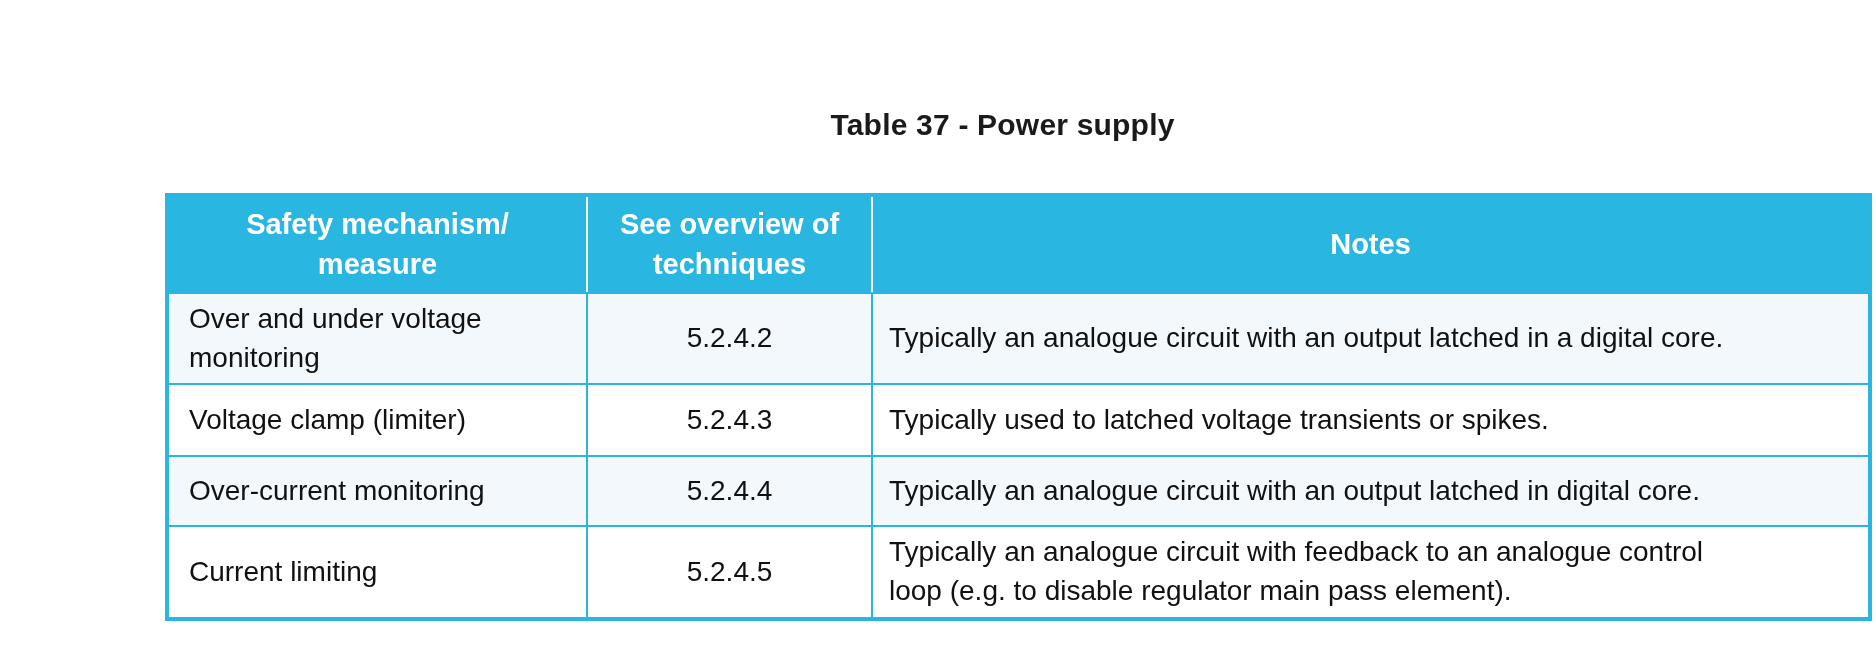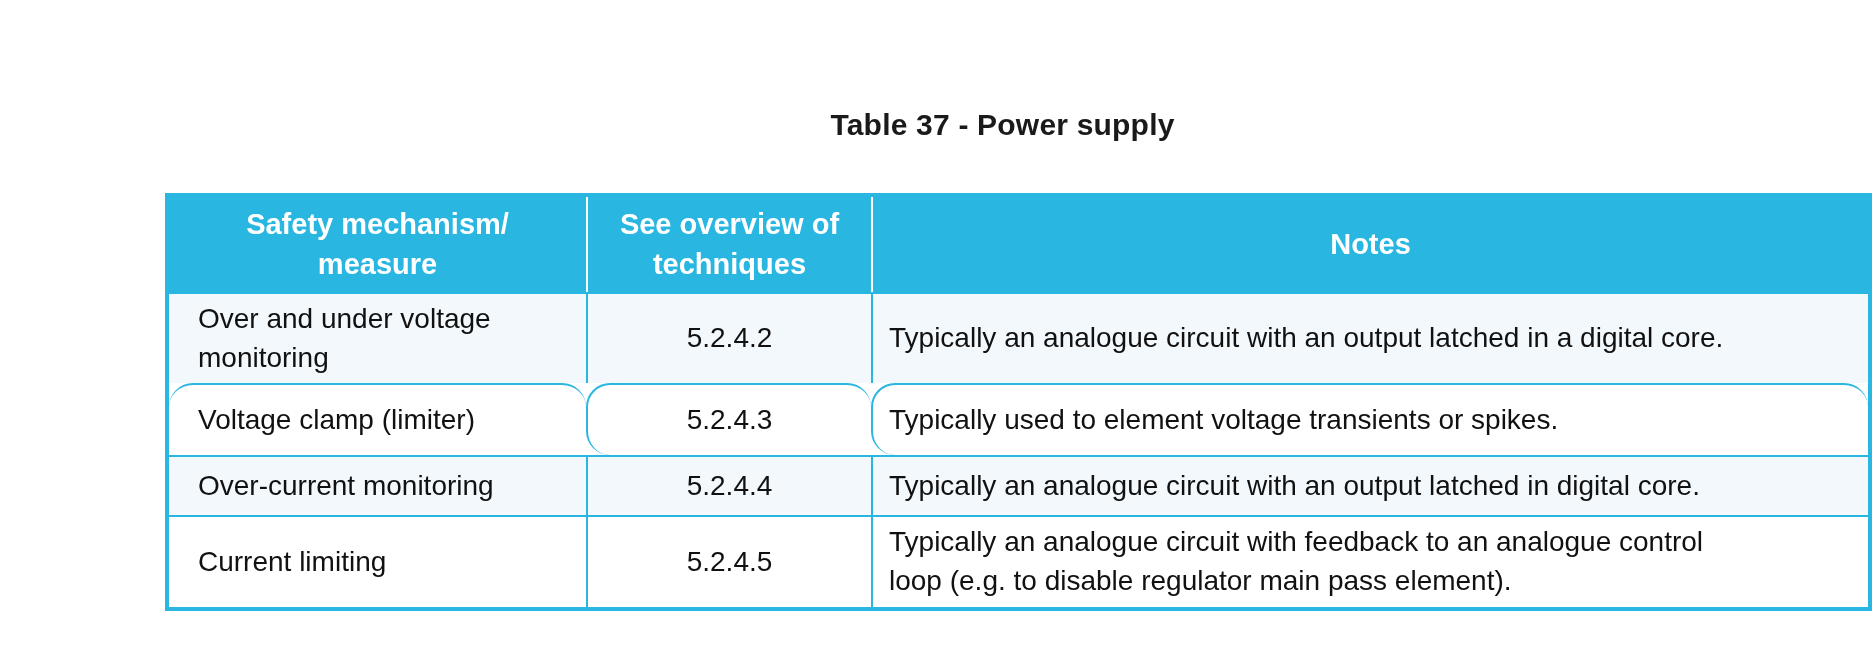--- a/index.html
+++ b/index.html
@@ -61,27 +61,27 @@
     font-size: 28px;
     color: #111111;
     vertical-align: middle;
     line-height: 1.38;
     white-space: pre-line;
     border-top: 2px solid var(--accent);
     padding: 6px 10px;
   }
   td + td { border-left: 2px solid var(--accent); }
 
-  td.mech { text-align: left; padding-left: 29px; padding-right: 14px; }
+  td.mech { text-align: left; padding-left: 20px; padding-right: 14px; }
   td.ref  { text-align: center; }
   td.note { text-align: left; padding-left: 16px; padding-right: 18px; }
 
   tr.r0 td { height: 88px; }
-  tr.r1 td { height: 72px; border-radius: 24px; }
-  tr.r2 td { height: 60px; }
+  tr.r1 td { height: 72px; }
+  tr.r2 td { height: 70px; }
   tr.r3 td { height: 89px; }
   tr.r4 td { height: 100px; }
 
   tr.alt td { background: #f3f8fc; }
   tr.plain td { background: #ffffff; }
 </style>
 </head>
 <body>
 
 <div class="page">
@@ -107,21 +107,21 @@
       <tbody>
         <tr class="r0 alt">
           <td class="mech">Over and under voltage
 monitoring</td>
           <td class="ref">5.2.4.2</td>
           <td class="note">Typically an analogue circuit with an output latched in a digital core.</td>
         </tr>
         <tr class="r1 plain">
           <td class="mech">Voltage clamp (limiter)</td>
           <td class="ref">5.2.4.3</td>
-          <td class="note">Typically used to element voltage transients or spikes.</td>
+          <td class="note">Typically used to latched voltage transients or spikes.</td>
         </tr>
         <tr class="r2 alt">
           <td class="mech">Over-current monitoring</td>
           <td class="ref">5.2.4.4</td>
           <td class="note">Typically an analogue circuit with an output latched in digital core.</td>
         </tr>
         <tr class="r3 plain">
           <td class="mech">Current limiting</td>
           <td class="ref">5.2.4.5</td>
           <td class="note">Typically an analogue circuit with feedback to an analogue control

